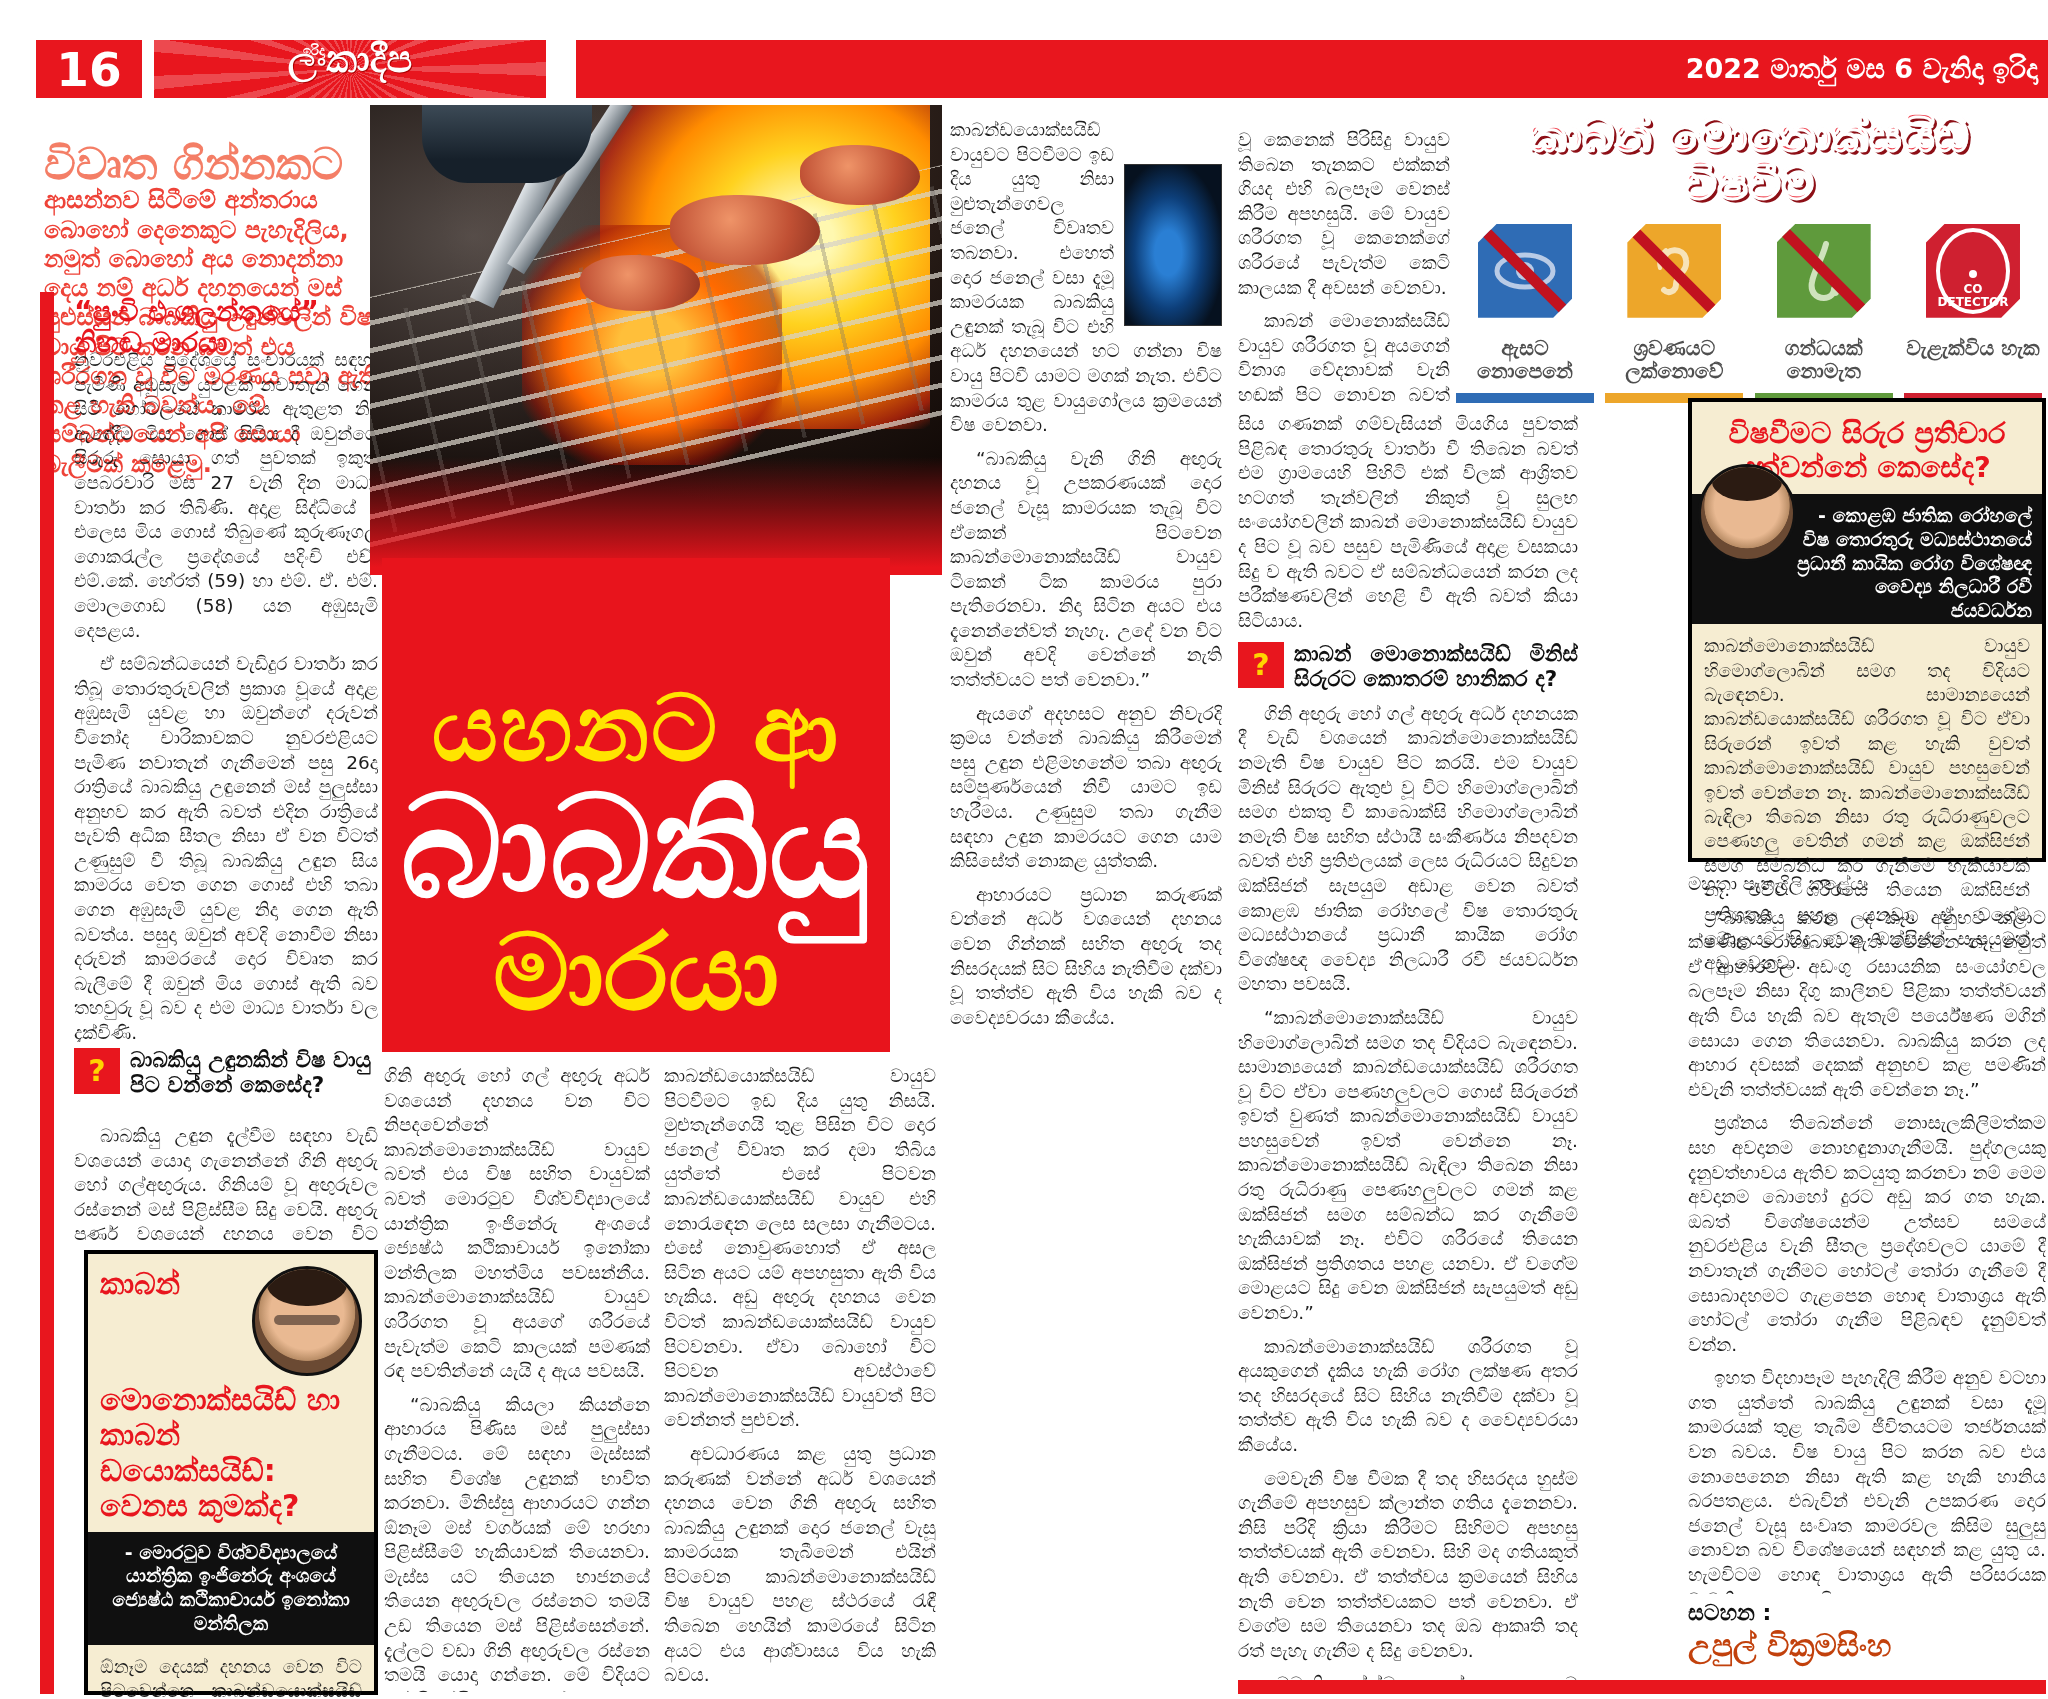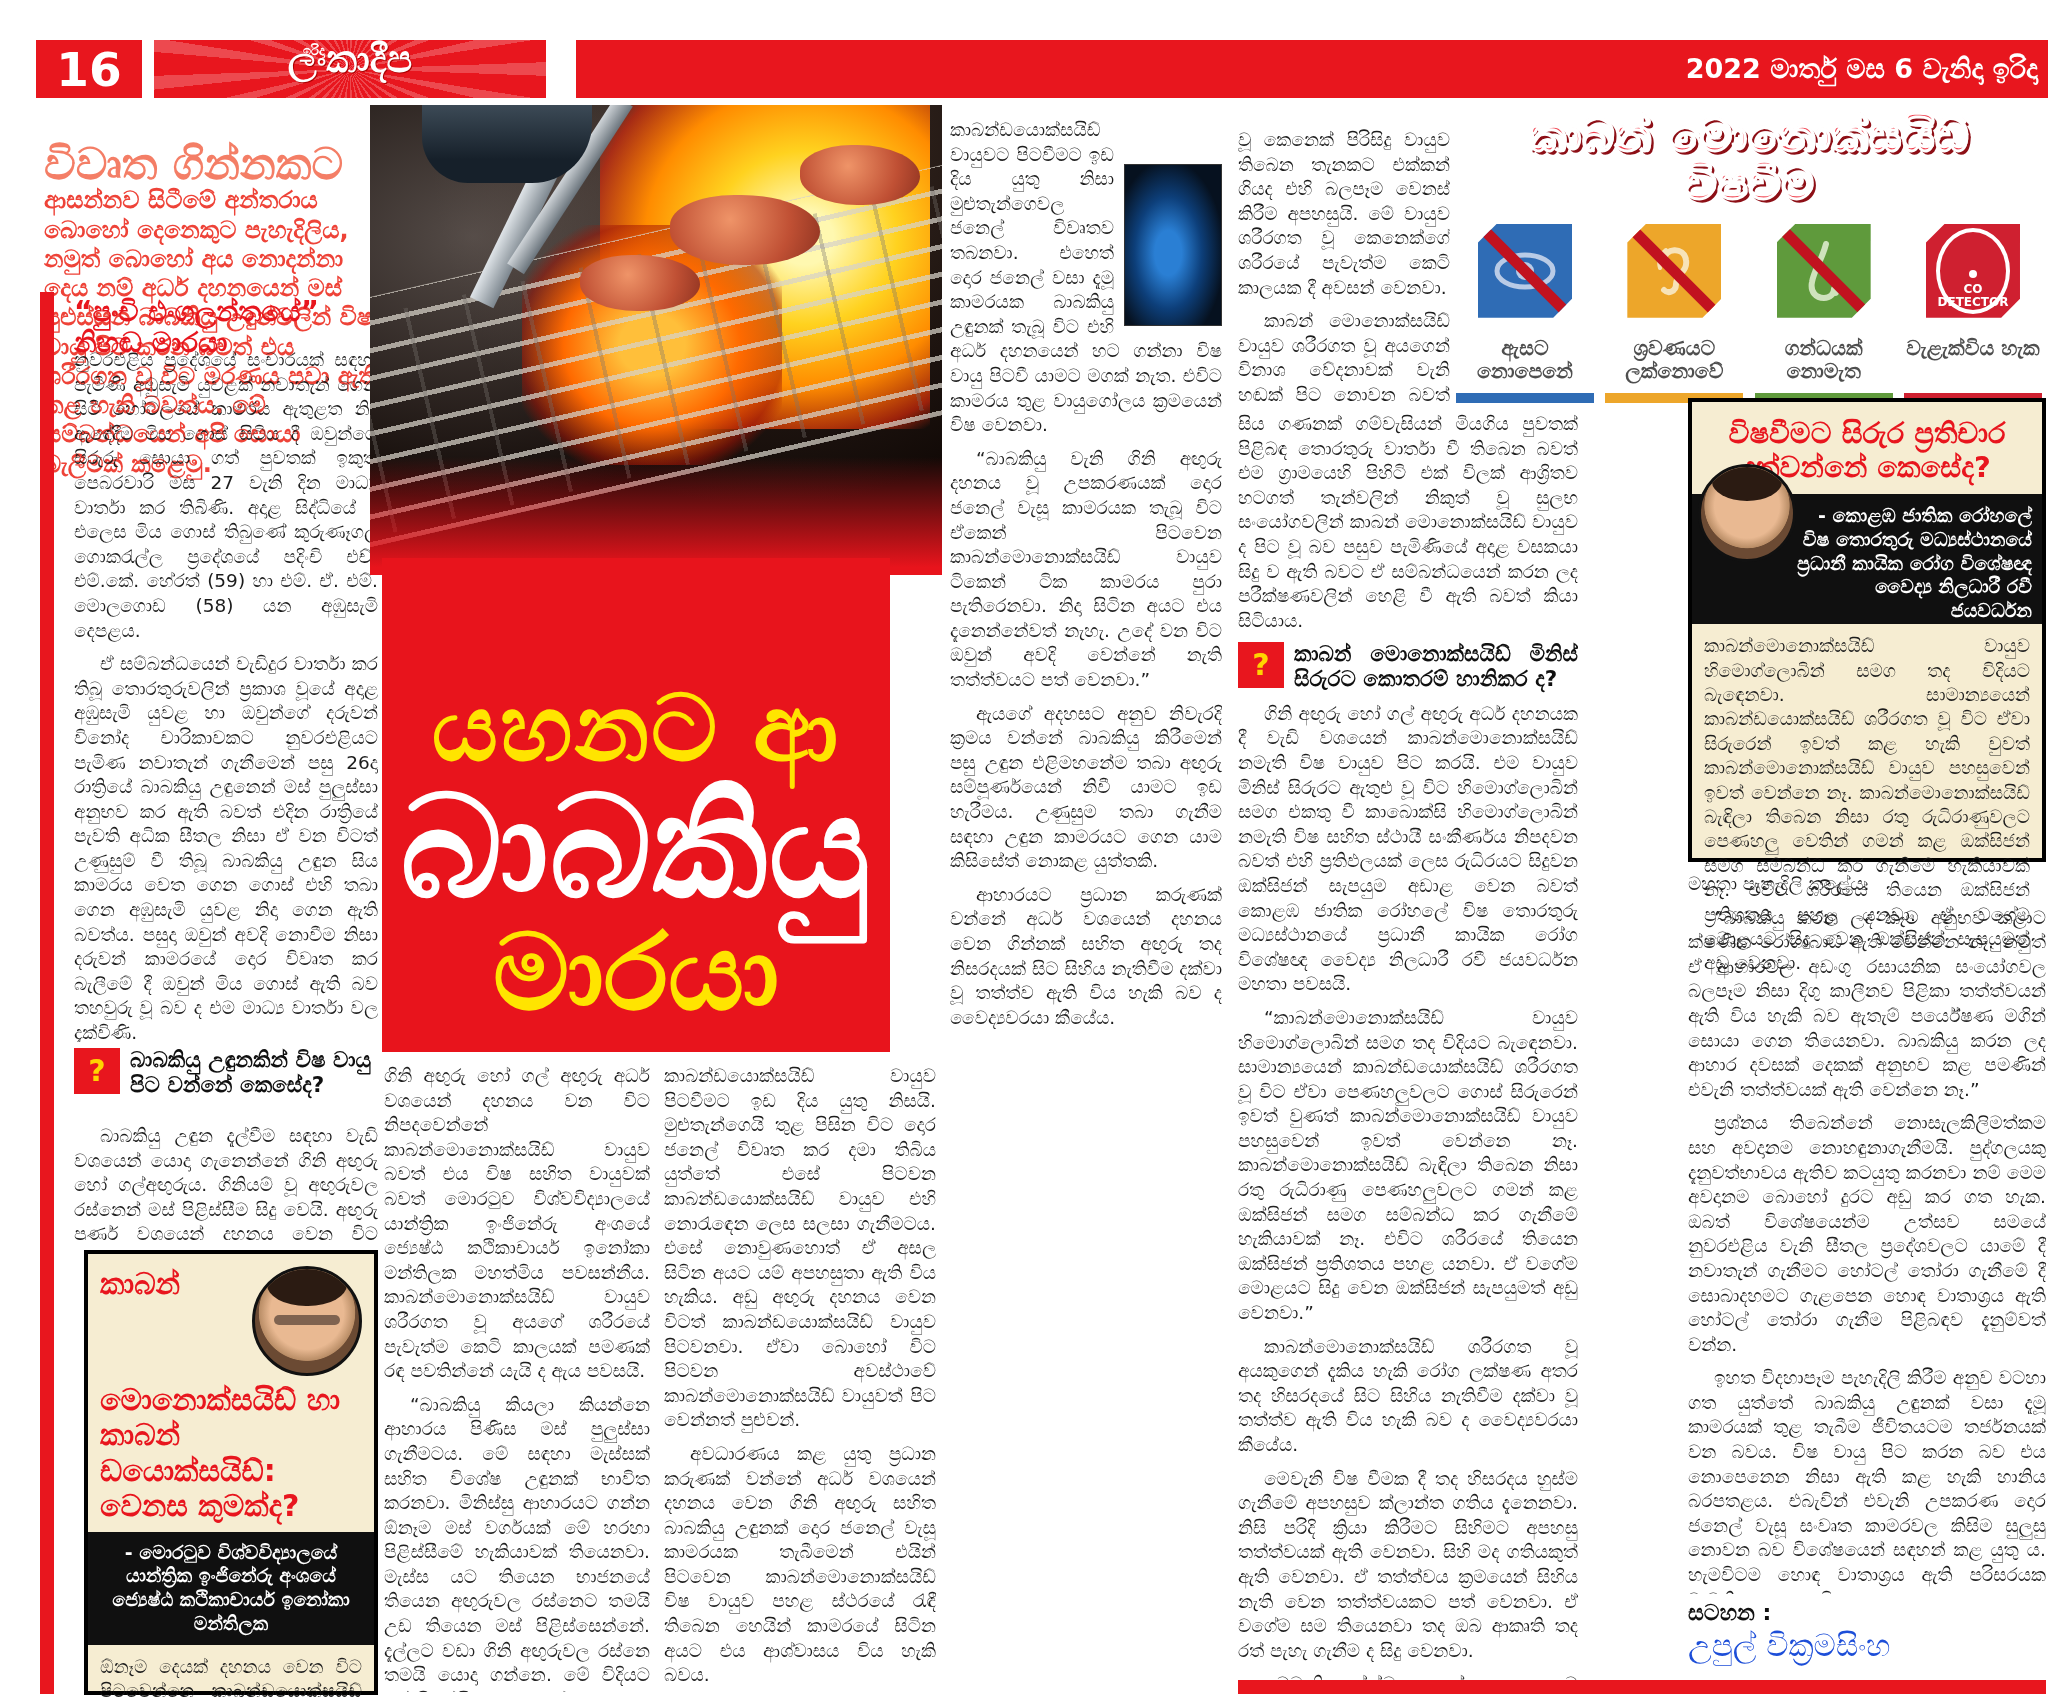--- a/index.html
+++ b/index.html
@@ -107,21 +107,21 @@
   
   .respbox{left:1688px;top:398px;width:358px;height:464px;}
   .rb-title{color:#e8161e;font-weight:bold;font-size:29px;line-height:1.18;text-align:center;padding:14px 10px 10px;}
   .rb-attrib{position:relative;background:#101010;color:#fff;font-weight:bold;font-size:19px;line-height:1.24;
         padding:10px 10px 2px 102px;text-align:right;}
   .rb-photo{position:absolute;left:6px;top:-30px;width:92px;height:92px;z-index:2;}
   .rb-photo.circle-photo::after{display:none;}
   .col6{left:1688px;top:872px;width:358px;height:722px;}
   .byline{position:absolute;left:1688px;top:1600px;width:358px;}
   .byline-label{font-weight:bold;font-size:22px;color:#111;}
-  .byline-name{font-weight:normal;font-size:31px;color:#1d4ed8;margin-top:2px;}
+  .byline-name{font-weight:bold;font-size:31px;color:#c2410c;margin-top:2px;}
   .bottom-bar{position:absolute;left:1238px;top:1680px;width:808px;height:14px;background:#e8161e;}
   .quote{color:#222;}
 </style>
 </head>
 <body>
 
 <div class="page">
 
   <div class="pageno-box">16</div>
   <div class="logo-box">

